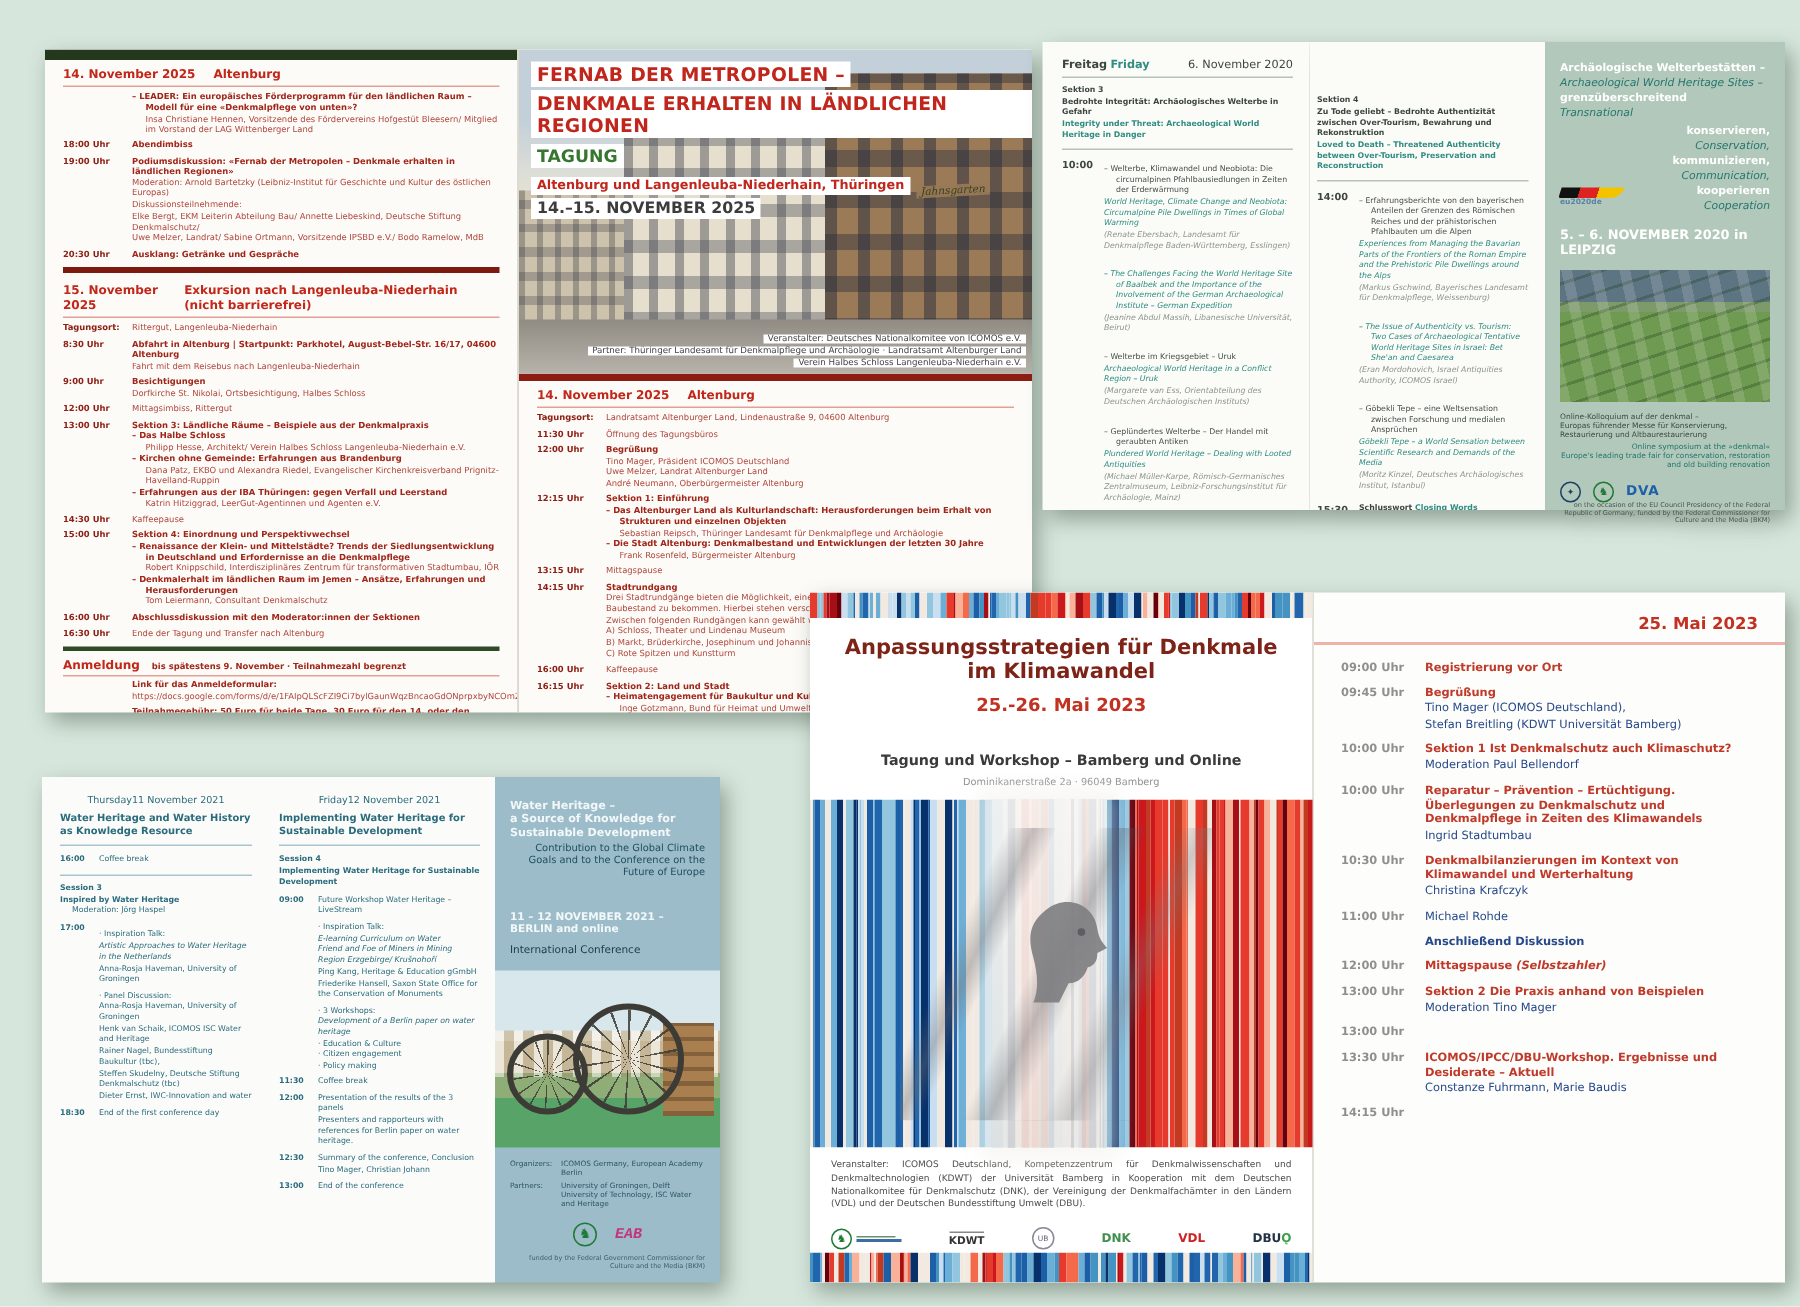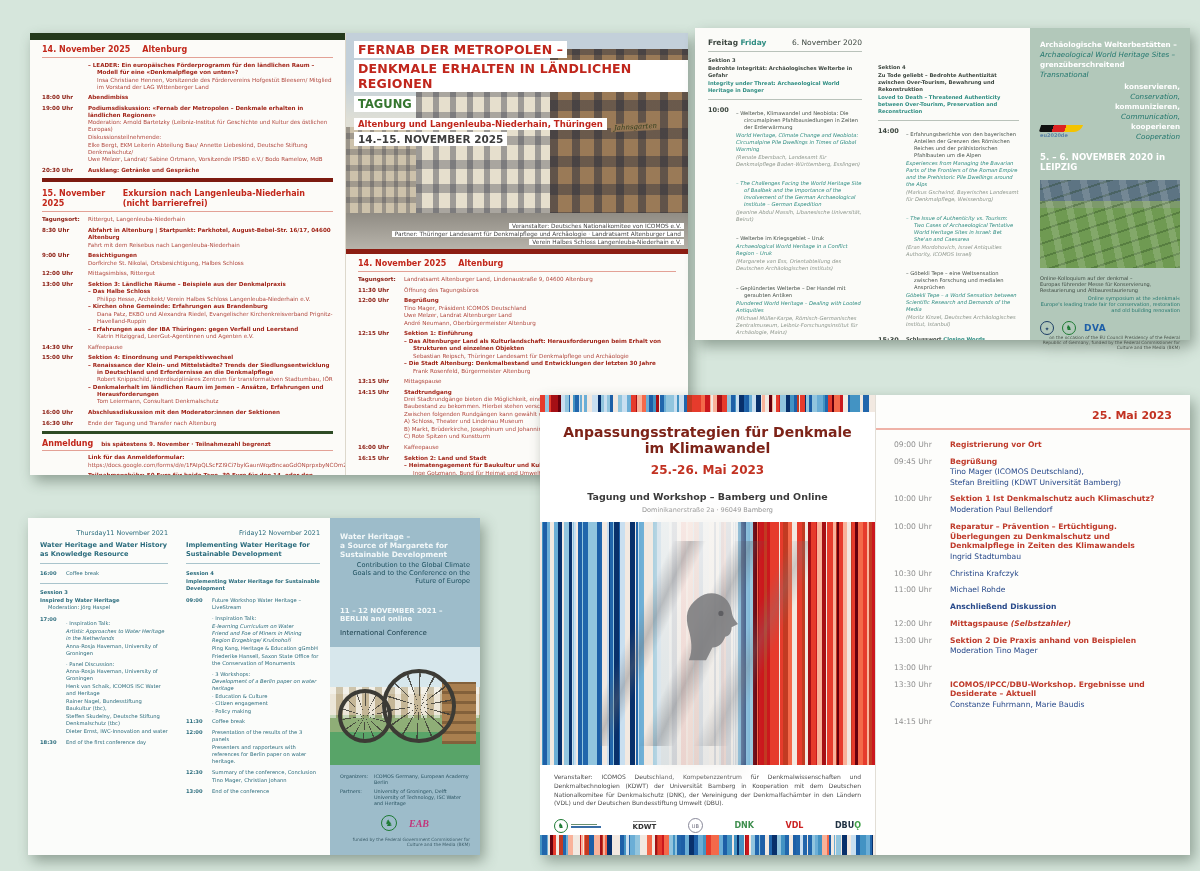--- a/index.html
+++ b/index.html
@@ -106,21 +106,21 @@
   .f2 .cv-logos{display:flex;align-items:center;gap:8px;margin-top:8px}
   .dai-c{width:12px;height:12px;border:1.5px solid #1e3f66;color:#1e3f66;font-size:6px}
   .dva{color:#1e5fa8;font-weight:bold;font-size:9px;letter-spacing:.5px}
   .f2 .cv-foot{font-size:4.4px;color:#4c564e;text-align:right;margin-top:auto}
 
   
   .f3{left:28px;top:518px;width:452px;height:337px;display:flex}
   .f3 .col{background:#fbfcfa;padding:11px 10px 0 12px;font-size:5.2px;line-height:1.35;color:#2a6b7c}
   .f3 .c1{width:150px}
   .f3 .c2{width:152px;padding-left:8px}
-  .f3 .hd .top{display:flex;justify-content:flex-end;font-size:6.4px;color:#2a6b7c}
+  .f3 .hd .top{display:flex;justify-content:center;font-size:6.4px;color:#2a6b7c}
   .f3 .hd .ttl{font-weight:bold;font-size:6.6px;margin-top:3px}
   .f3 .hd{border-bottom:1px solid #a9c4cc;padding-bottom:5px;margin-bottom:6px}
   .f3 .rows{--tw:26px}
   .f3 .ln.b{font-weight:bold}
   .f3 .ln.r{margin-bottom:1px}
   .f3 .ln.r2{margin-bottom:1px}
   .f3 .ln.i{font-style:italic}
   .f3 .ln.ind{padding-left:8px}
   .f3 .ln.d,.f3 .ln.d2{padding-left:7px;text-indent:-7px;margin-top:4px}
   .f3 .ln.d::before,.f3 .ln.d2::before{content:"· "}
@@ -140,32 +140,32 @@
   .f3 .tower{position:absolute;right:4px;top:30%;width:34px;height:52%;background:#a97f4f;
      background-image:repeating-linear-gradient(0deg,rgba(60,40,20,.35) 0 3px,transparent 3px 10px)}
   .f3 .wheel{position:absolute;border-radius:50%;border:4px solid #3c3b35}
   .f3 .wheel .spk{position:absolute;inset:0;border-radius:50%;background:repeating-conic-gradient(#3c3b35 0 3deg,transparent 3deg 26deg);opacity:.85}
   .f3 .w1{width:66px;height:66px;left:52px;top:22px}
   .f3 .w2{width:46px;height:46px;left:8px;top:42px}
   .f3 .org{margin-top:8px;font-size:4.9px;color:#2b5563}
   .f3 .org .orow{display:flex;margin-bottom:3px}
   .f3 .org .ol{flex:0 0 34px}
   .f3 .cv-logos{display:flex;justify-content:center;align-items:center;gap:12px;margin-top:6px}
-  .eab{color:#c2347b;font-weight:bold;font-size:10px;font-family:Liberation Serif, serif;font-style:italic}
+  .eab{color:#c2347b;font-weight:bold;font-size:10px;font-family:Liberation Mono, monospace;font-style:italic}
   .f3 .cv-foot{font-size:4.4px;color:#3f5f6b;text-align:right;margin-top:auto}
 
   
   .f4{left:540px;top:395px;width:650px;height:460px;display:flex}
   .f4 .pgL{width:335px;background:#fff;display:flex;flex-direction:column}
   .f4 .pgR{width:315px;background:#fdfdfb;border-left:1px solid #e2ded6;display:flex;flex-direction:column}
   .f4 .sband{height:17px;flex:0 0 auto}
   .f4 .tblock{padding:12px 14px 8px;text-align:center}
   .f4 .kt1{color:#7d2318;font-weight:bold;font-size:14px}
   .f4 .kt2{color:#c23222;font-weight:bold;font-size:12px;margin-top:7px}
-  .f4 .kt3{color:#3a3a3a;font-weight:bold;font-size:9.5px;margin-top:14px}
+  .f4 .kt3{color:#3a3a3a;font-weight:bold;font-size:9.5px;margin-top:25px}
   .f4 .kt4{color:#8f8f8f;font-size:6.5px;margin-top:4px}
   .f4 .art{position:relative;flex:1}
   .f4 .art .stripes{position:absolute;inset:0}
   .f4 .band{position:absolute;left:36%;top:0;bottom:0;width:23%;background:linear-gradient(180deg,rgba(248,246,243,.92),rgba(235,232,228,.88));
      box-shadow:0 0 14px 8px rgba(240,238,234,.55)}
   .f4 .streaks{position:absolute;left:18%;top:8%;width:62%;height:84%;opacity:.55;background:
      linear-gradient(115deg,transparent 24%,rgba(110,112,118,.7) 30%,transparent 35%),
      linear-gradient(115deg,transparent 44%,rgba(90,92,98,.6) 50%,transparent 56%),
      linear-gradient(115deg,transparent 62%,rgba(120,122,128,.55) 68%,transparent 74%)}
   .f4 .head{position:absolute;left:40%;top:26%;width:64px;height:76px}
@@ -173,21 +173,21 @@
   .f4 .vlogos{display:flex;align-items:center;justify-content:space-between;padding:4px 14px 2px}
   .f4 .fund{display:flex;align-items:center;gap:10px;padding:3px 14px 6px;font-size:6.5px;font-weight:bold;color:#333}
   .f4 .eagle{display:flex;gap:3px;align-items:center}
   .f4 .eagle .eg{font-size:9px;color:#111}
   .f4 .eagle .brg{width:2.5px;height:12px;background:linear-gradient(180deg,#111 0 33%,#d22 33% 66%,#f3c300 66%)}
   .f4 .eagle .etx{font-size:4.4px;color:#555;font-weight:normal;line-height:1.2}
   .f4 .rhead{padding:14px 18px 4px;text-align:right;color:#c23222;font-weight:bold;font-size:11px}
   .f4 .pinkhr{height:2px;background:#efb2a7;margin:2px 0 6px;flex:0 0 auto}
   .f4 .rrows{padding:4px 18px 0;flex:1;font-size:7.6px;line-height:1.3;--tw:56px}
   .f4 .rrows .prow{margin-bottom:6.5px}
-  .f4 .ptime{color:#8f8f8f;font-weight:normal}
+  .f4 .ptime{color:#8f8f8f;font-weight:bold}
   .f4 .ln.rt{color:#bf3a2a;font-weight:bold}
   .f4 .ln.nb{color:#27498a}
   .f4 .ln.nbb{color:#27498a;font-weight:bold}
   .sg.rt{color:#bf3a2a;font-weight:bold}
   .sg.rti{color:#bf3a2a;font-weight:bold;font-style:italic}
   .kdwt{font-weight:bold;font-size:7px;color:#333;border-top:1px solid #888;padding-top:1px}
   .seal{width:13px;height:13px;border:1px solid #889;color:#667;font-size:5px}
   .dnk{color:#3f8f4f;font-weight:bold;font-size:8px}
   .vdl{color:#cc2222;font-weight:bold;font-size:8px}
   .dbu{font-weight:bold;font-size:8px;color:#234}
@@ -655,21 +655,21 @@
           <div class="prow">
             <div class="ptime">13:00</div>
             <div class="pbody">
               <div class="ln r">End of the conference</div>
             </div>
           </div>
         </div>
     </div>
     <div class="cover">
       <div class="cv-t1"><span class="wt">Water Heritage –</span><br>
-        <span class="wt">a Source of Margarete for Sustainable Development</span></div>
+        <span class="wt">a Source of Knowledge for Sustainable Development</span></div>
       <div class="cv-sub">Contribution to the Global Climate Goals and to the Conference on the Future of Europe</div>
       <div class="cv-date">11 – 12 NOVEMBER 2021 – BERLIN and online</div>
       <div class="cv-kind">International Conference</div>
       <div class="cv-photo">
         <div class="bldg"></div>
         <div class="tower"></div>
         <div class="wheel w1">
             <div class="spk"></div>
           </div>
         <div class="wheel w2">
@@ -1091,20 +1091,21 @@
           <div class="prow">
             <div class="ptime">10:00 Uhr</div>
             <div class="pbody">
               <div class="ln rt">Reparatur – Prävention – Ertüchtigung. Überlegungen zu Denkmalschutz und Denkmalpflege in Zeiten des Klimawandels</div>
               <div class="ln nb">Ingrid Stadtumbau</div>
             </div>
           </div>
           <div class="prow">
             <div class="ptime">10:30 Uhr</div>
             <div class="pbody">
+              <div class="ln rt">Denkmalbilanzierungen im Kontext von Klimawandel und Werterhaltung</div>
               <div class="ln nb">Christina Krafczyk</div>
             </div>
           </div>
           <div class="prow">
             <div class="ptime">11:00 Uhr</div>
             <div class="pbody">
               <div class="ln nb">Michael Rohde</div>
             </div>
           </div>
           <div class="prow">

